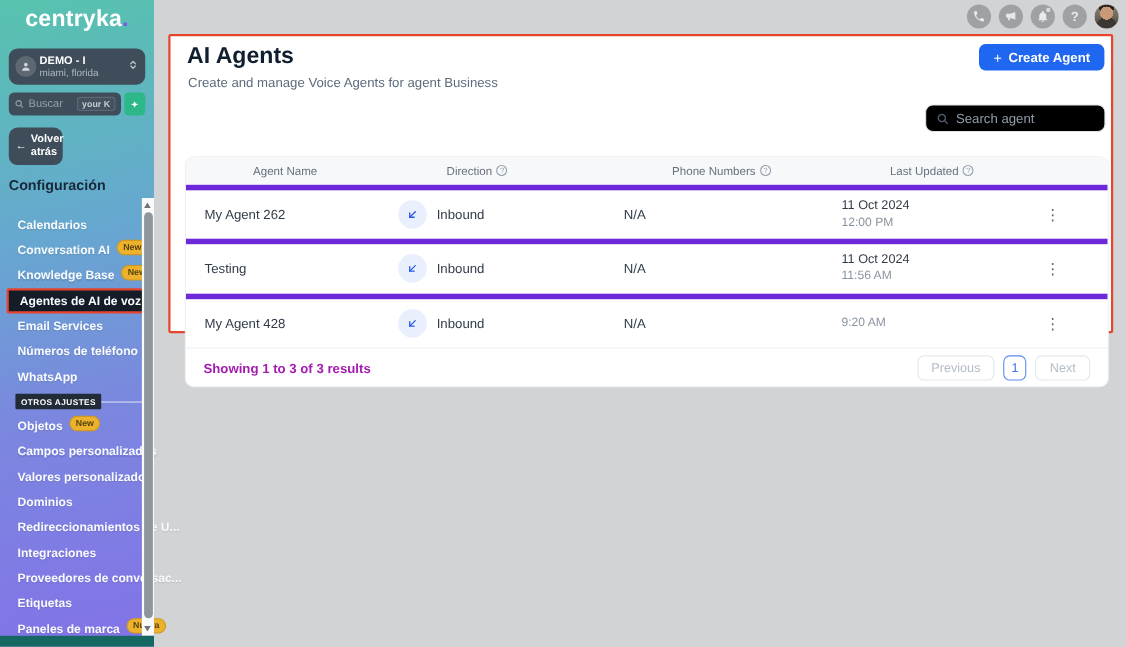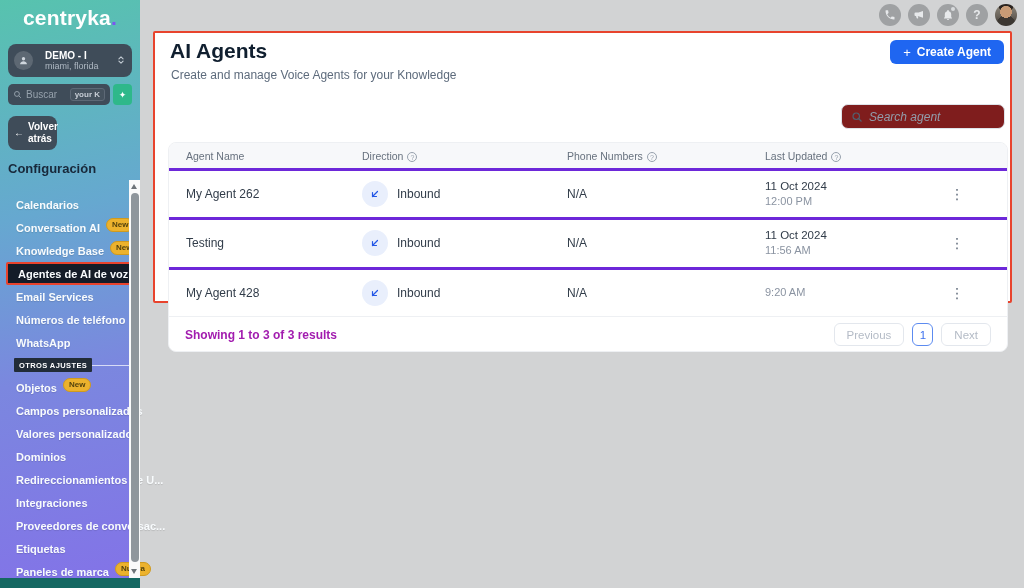--- a/index.html
+++ b/index.html
@@ -8,21 +8,21 @@
 
   
   .sidebar { position:absolute; left:0; top:0; width:140px; height:588px;
     background:linear-gradient(168deg,#57c3ae 0%,#66a8d0 36%,#7b87df 63%,#8372e8 100%); }
   .logo { position:absolute; top:6px; left:0; width:100%; text-align:center;
     font-size:21px; font-weight:800; color:#fff; letter-spacing:.2px; }
   .logo .logo-dot { color:#7c55f0; }
 
   .workspace { position:absolute; left:8px; top:44px; width:124px; height:33px;
     background:#3f4c59; border-radius:8px; display:flex; align-items:center;
-    padding:0 6px; gap:12px; cursor:pointer; }
+    padding:0 6px; gap:3px; cursor:pointer; }
   .ws-avatar { width:19px; height:19px; border-radius:50%; background:rgba(255,255,255,.16);
     display:flex; align-items:center; justify-content:center; color:#cfd6dd; flex:0 0 auto; }
   .ws-avatar svg { width:11px; height:11px; }
   .ws-text { display:flex; flex-direction:column; line-height:1.15; flex:1; min-width:0; }
   .ws-name { font-size:10px; font-weight:700; color:#ffffff; }
   .ws-loc { font-size:9px; color:#aeb8c2; }
   .ws-chevrons { color:#c4ccd4; flex:0 0 auto; }
   .ws-chevrons svg { width:10px; height:12px; }
 
   .search-row { position:absolute; left:8px; top:84px; width:124px; height:21px;
@@ -88,35 +88,35 @@
   .card { position:absolute; left:153px; top:31px; width:859px; height:272px;
     background:#ffffff; border:2px solid #e8432d; border-radius:2px; }
   .page-title { position:absolute; left:15px; top:6px; font-size:21px; font-weight:700;
     color:#101f2f; }
   .page-subtitle { position:absolute; left:16px; top:35px; font-size:12px; color:#5d6b7c; }
   .create-btn { position:absolute; top:7px; right:6px; height:24px; padding:0 13px;
     background:#1f66f1; color:#fff; border:none; border-radius:6px; font-size:12px;
     font-weight:600; display:flex; align-items:center; gap:6px; cursor:pointer;
     font-family:"Liberation Sans", sans-serif; }
   .create-plus { font-size:13px; font-weight:400; }
-  .agent-search { position:absolute; top:71px; right:5px; width:164px; height:25px;
-    border:1px solid #dee3e9; border-radius:7px; background:#7f1d1d; display:flex;
-    align-items:center; gap:6px; padding:0 9px; cursor:text;font-style:italic; }
+  .agent-search { position:absolute; top:62px; right:5px; width:164px; height:25px;
+    border:1px solid #dee3e9; border-radius:7px; background:#000000; display:flex;
+    align-items:center; gap:6px; padding:0 9px; cursor:text; }
   .agent-search svg { width:12px; height:12px; color:#525f6e; flex:0 0 auto; }
   .agent-search span { font-size:12px; color:#929daa; }
 
   .table { position:absolute; left:13px; top:109px; width:840px; height:210px;
     border:1px solid #eef0f3; border-radius:8px; overflow:hidden; background:#fff; }
   .grid-cols { display:grid; grid-template-columns:176px 205px 198px 182px 1fr;
     align-items:center; padding-left:17px; }
   .thead { height:25px; background:#f7f8fa; font-size:10.5px; color:#67717e; }
-  .th { display:flex; align-items:flex-end; gap:4px; }
+  .th { display:flex; align-items:flex-start; gap:4px;margin-left:44px; }
   .qmark { width:10px; height:10px; border:1px solid #97a1ad; border-radius:50%;
     color:#97a1ad; font-size:7px; line-height:9px; text-align:center; display:inline-block; }
-  .tr { height:49.3px; border-top:3px solid #6d28d9; font-size:12px; color:#313c49; }
+  .tr { height:49.3px; border-top:5px solid #6d28d9; font-size:12px; color:#313c49; }
   .td-dir { display:flex; align-items:center; gap:9px; }
   .dir-ic { width:26px; height:26px; border-radius:50%; background:#e9effc;
     display:flex; align-items:center; justify-content:center; color:#2457e6; }
   .dir-ic svg { width:12px; height:12px; }
   .td-date { display:flex; flex-direction:column; line-height:15px; }
   .td-date .d1 { font-size:11.5px; color:#313c49; }
   .td-date .d2 { font-size:11px; color:#8a93a1; }
   .td-kebab { color:#5f6b7a; font-size:14px; width:20px; text-align:center; cursor:pointer;
     letter-spacing:0; }
   .tfoot { height:37px; border-top:1px solid #eef0f3; display:flex; align-items:center;
@@ -264,21 +264,21 @@
     <span class="tb-dot"></span>
   </div>
   <div class="tb-circle">
     <span class="tb-q">?</span>
   </div>
   <div class="tb-avatar"></div>
 </div>
 
 <main class="card">
   <h1 class="page-title">AI Agents</h1>
-  <p class="page-subtitle">Create and manage Voice Agents for your Knowledge</p>
+  <p class="page-subtitle">Create and manage Voice Agents for agent Business</p>
 
   <button class="create-btn">
     <span class="create-plus">+</span>
     <span>Create Agent</span>
   </button>
 
   <div class="agent-search">
     <svg viewBox="0 0 24 24" fill="none" stroke="currentColor" stroke-width="2.4">
         <circle cx="10.5" cy="10.5" r="6.5"></circle>
         <line x1="15.5" y1="15.5" x2="21" y2="21"></line>

